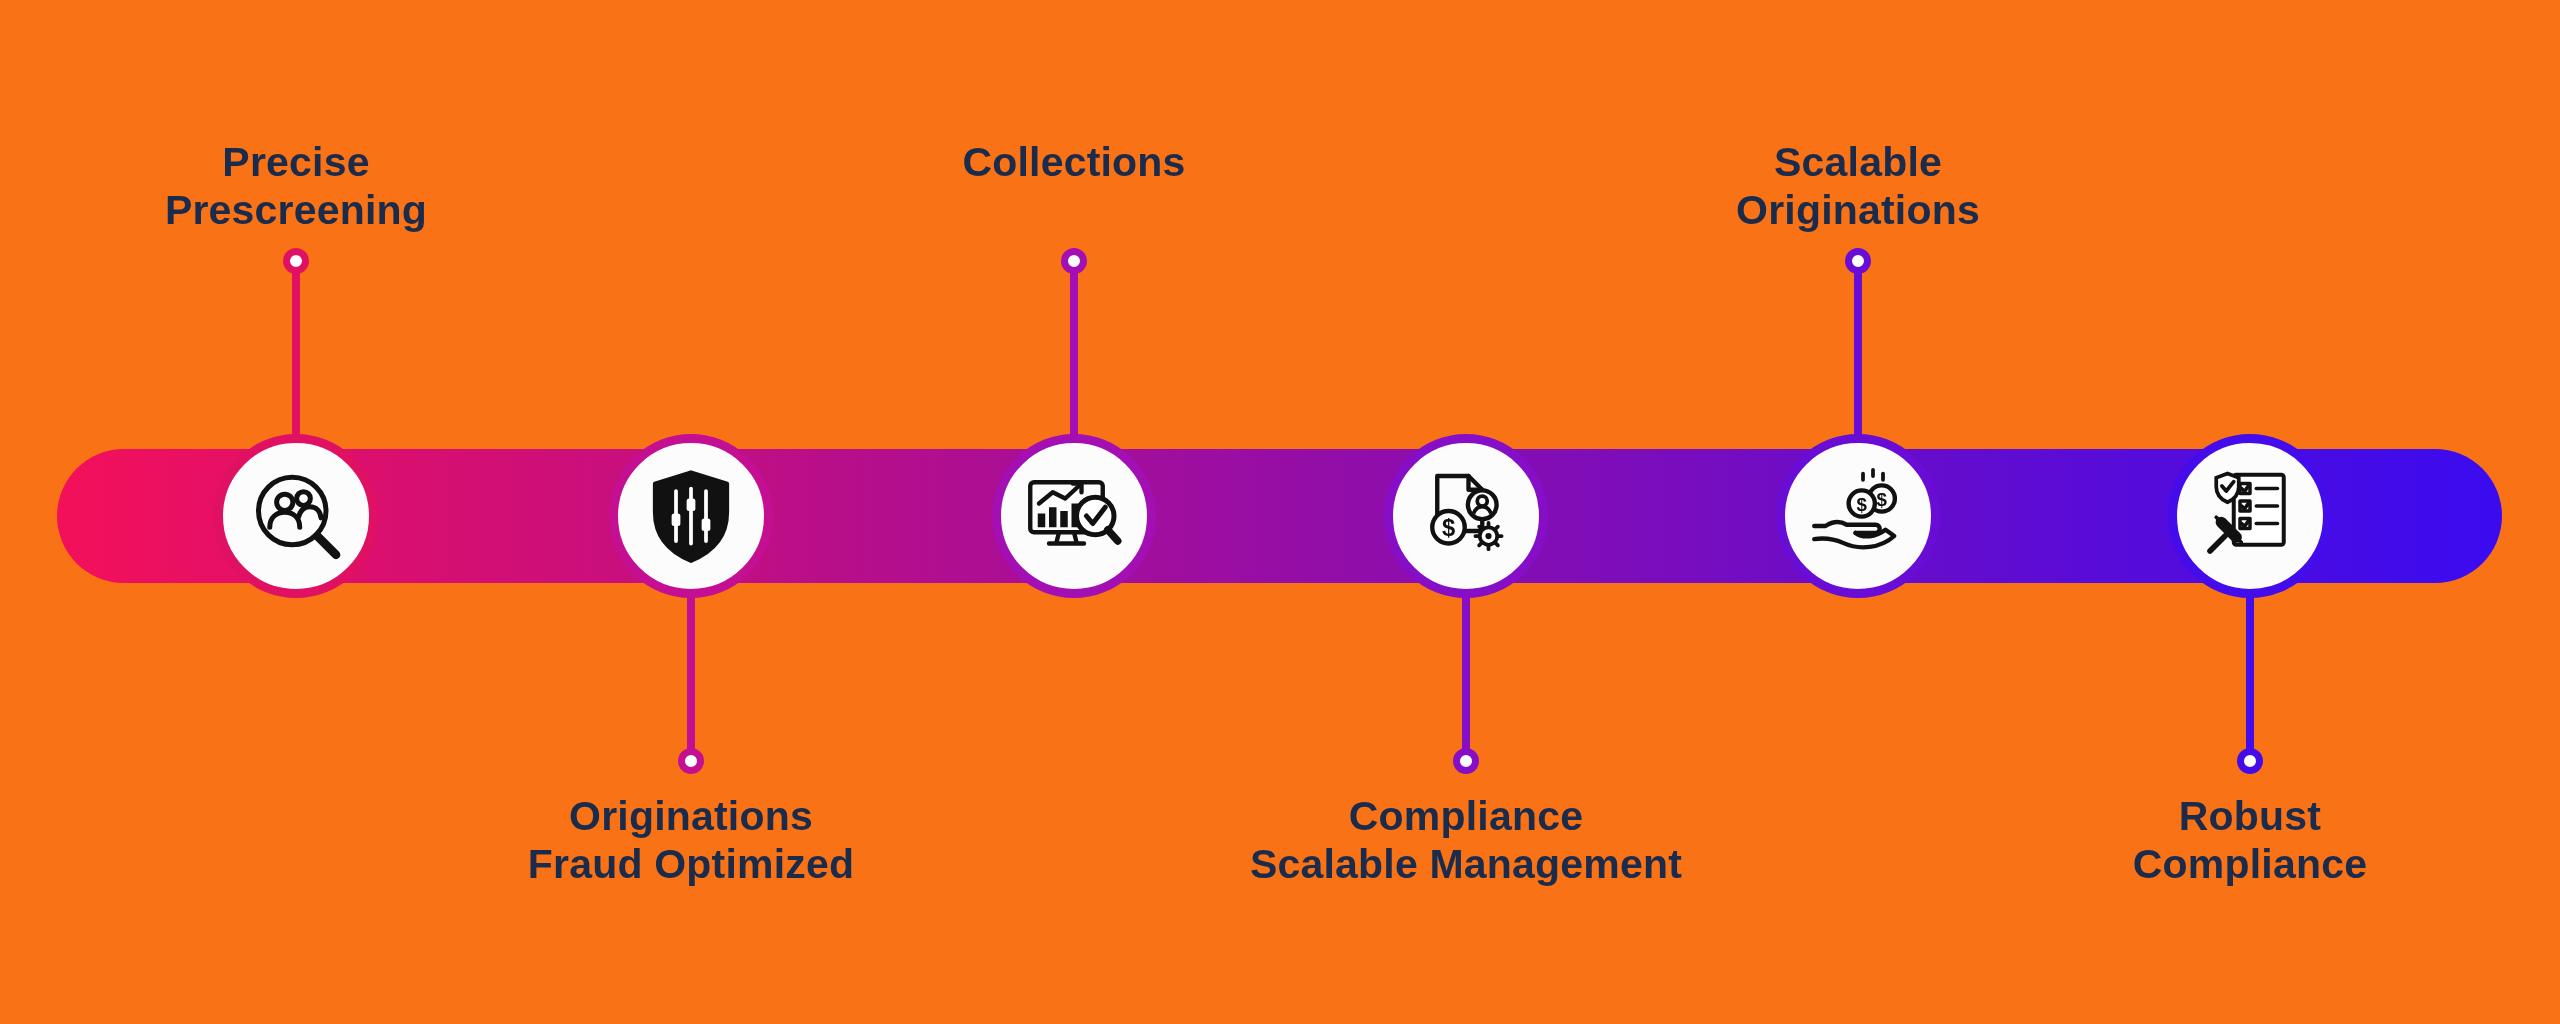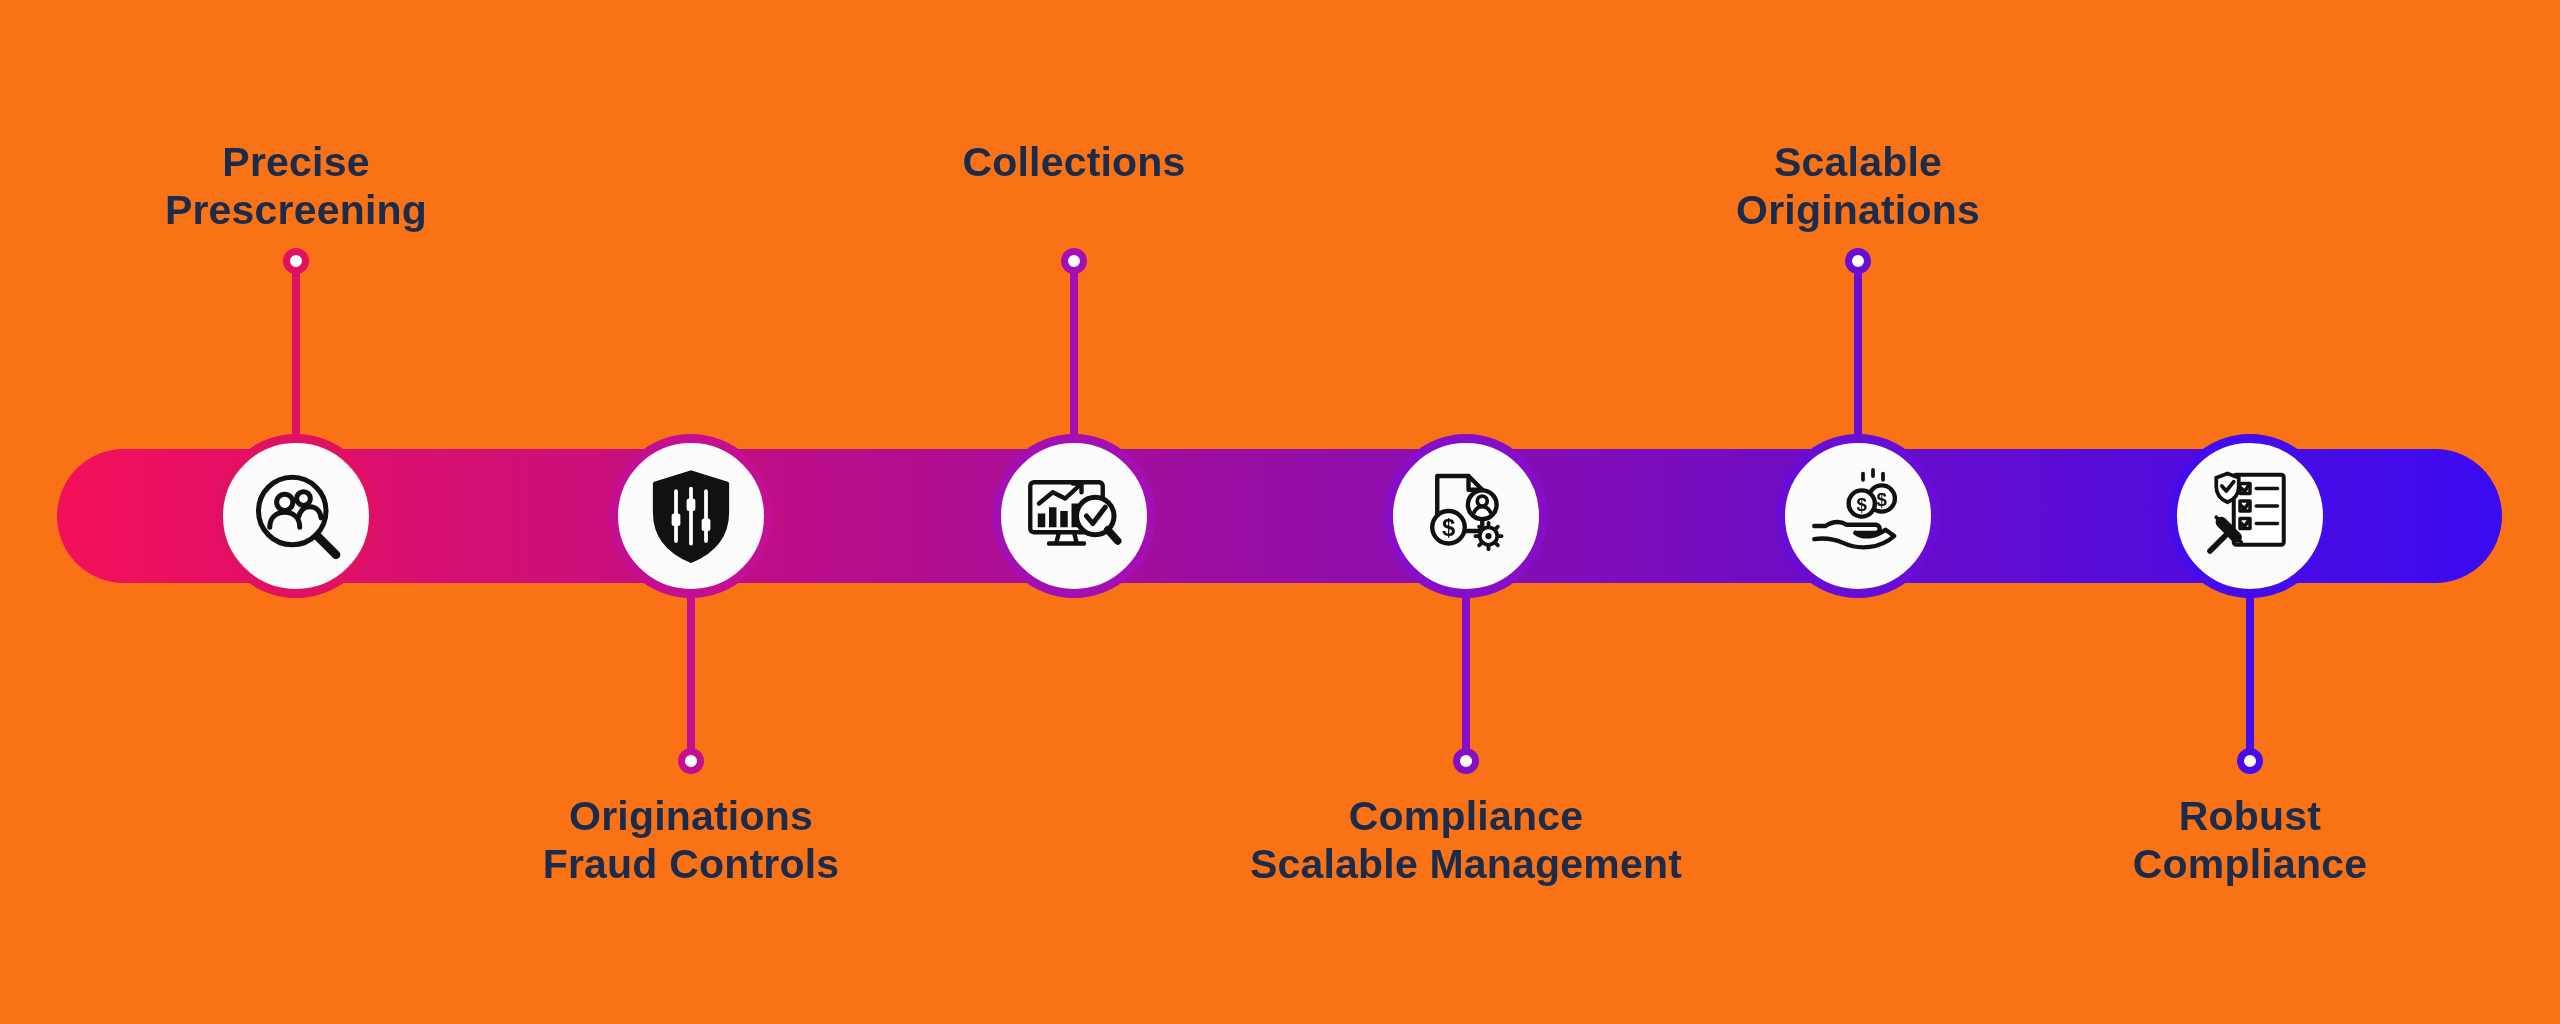--- a/index.html
+++ b/index.html
@@ -96,21 +96,21 @@
           <circle cx="46" cy="26" r="5.5"></circle>
           <path d="M42 41 c1.5 -6 5 -8.5 9 -8.5 c5 0 8.5 3.5 9 9"></path>
         </g>
       </svg>
     </div>
   </div>
 
   <div class="stage stage-bottom" style="--cx: 691px; --accent: #C40F93;">
     <div class="label" style="color: rgb(27, 43, 76);">
       <div>Originations</div>
-      <div>Fraud Controls</div>
+      <div>Fraud Optimized</div>
     </div>
     <div class="dot"></div>
     <div class="cline"></div>
     <div class="node">
       <svg viewBox="0 0 80 80" width="100" height="100">
         <path d="M40 5 L69 14 V37 C69 57 57 69 40 76 C23 69 11 57 11 37 V14 Z" fill="#111" stroke="#111" stroke-width="3" stroke-linejoin="round"></path>
         <g stroke="#fff" stroke-width="3" stroke-linecap="round">
           <line x1="28" y1="20" x2="28" y2="60"></line>
           <line x1="40" y1="18" x2="40" y2="62"></line>
           <line x1="52" y1="20" x2="52" y2="60"></line>

